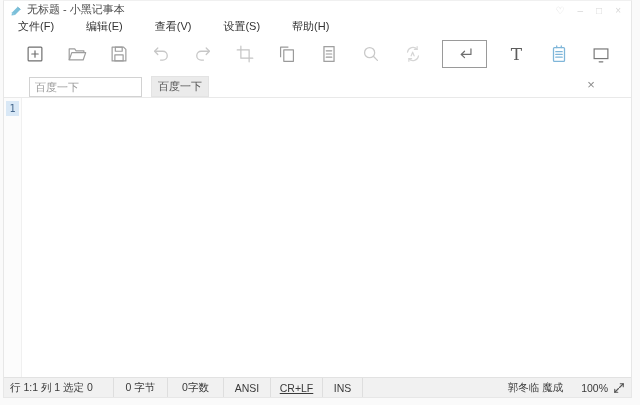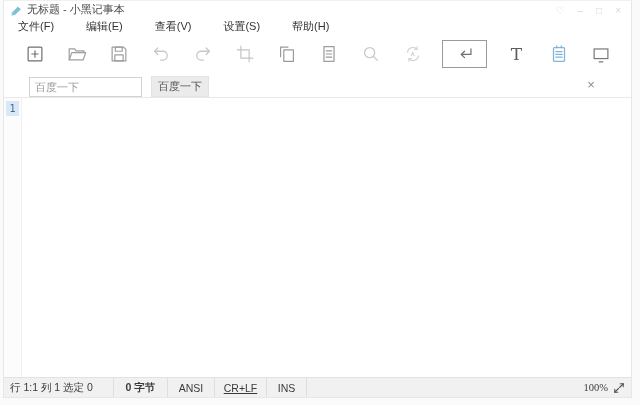--- a/index.html
+++ b/index.html
@@ -45,25 +45,25 @@
               color:#47698e; font-size:10px; text-align:center; line-height:15px;
               font-family:"DejaVu Sans Mono","Liberation Mono",monospace; }
   .text-area { flex:1; font-size:12px; color:#222; padding:3px 4px; outline:none; white-space:pre-wrap; }
 
   
   .statusbar { height:20px; background:#f1f1f1; border-top:1px solid #e2e2e2;
                display:flex; align-items:stretch; font-size:10.5px; color:#3a3a3a;text-align:center; }
   .seg { display:flex; align-items:center; justify-content:center; white-space:nowrap;
          border-right:1px solid #dedede; padding:0 4px; }
   .seg-pos { width:110px; justify-content:flex-start; padding-left:6px; }
-  .seg-bytes { width:54px;font-weight:bold; } .seg-words { width:56px; } .seg-enc { width:47px; }
+  .seg-bytes { width:54px; } .seg-words { width:56px; } .seg-enc { width:47px; }
   .seg-eol { width:52px;text-decoration:underline; } .seg-ins { width:40px; } .seg-lang { width:90px; }
   .seg-spacer { flex:1; border-right:none; }
   .seg-hot { border-right:none; padding-right:14px; color:#3a3a3a; }
-  .seg-zoom { border-right:none; padding-right:3px;font-family:Liberation Serif, serif; }
+  .seg-zoom { border-right:none; padding-right:3px; }
   .seg-fs { border-right:none; padding:0 6px 0 2px; display:flex; align-items:center; }
   svg { display:block; }
 </style>
 </head>
 <body>
 
 <div class="window">
 
   <div class="titlebar">
     <svg class="app-icon" viewBox="0 0 24 24">
@@ -201,24 +201,26 @@
   <div class="editor">
     <div class="gutter">
       <span class="line-num">1</span>
     </div>
     <div class="text-area"></div>
   </div>
 
   <div class="statusbar">
     <div class="seg seg-pos">行 1:1  列 1  选定 0</div>
     <div class="seg seg-bytes">0 字节</div>
+    <div class="seg seg-words">0字数</div>
     <div class="seg seg-enc">ANSI</div>
     <div class="seg seg-eol">CR+LF</div>
     <div class="seg seg-ins">INS</div>
     <div class="seg seg-spacer"></div>
+    <div class="seg seg-hot">郭冬临 魔成</div>
     <div class="seg seg-zoom">100%</div>
     <div class="seg seg-fs">
       <svg width="12" height="12" viewBox="0 0 24 24" fill="none" stroke="#555" stroke-width="2.2" stroke-linecap="round" stroke-linejoin="round">
         <path d="M14.5 3.5h6v6"></path>
         <path d="M20.5 3.5 13 11"></path>
         <path d="M9.5 20.5h-6v-6"></path>
         <path d="M3.5 20.5 11 13"></path>
       </svg>
     </div>
   </div>

